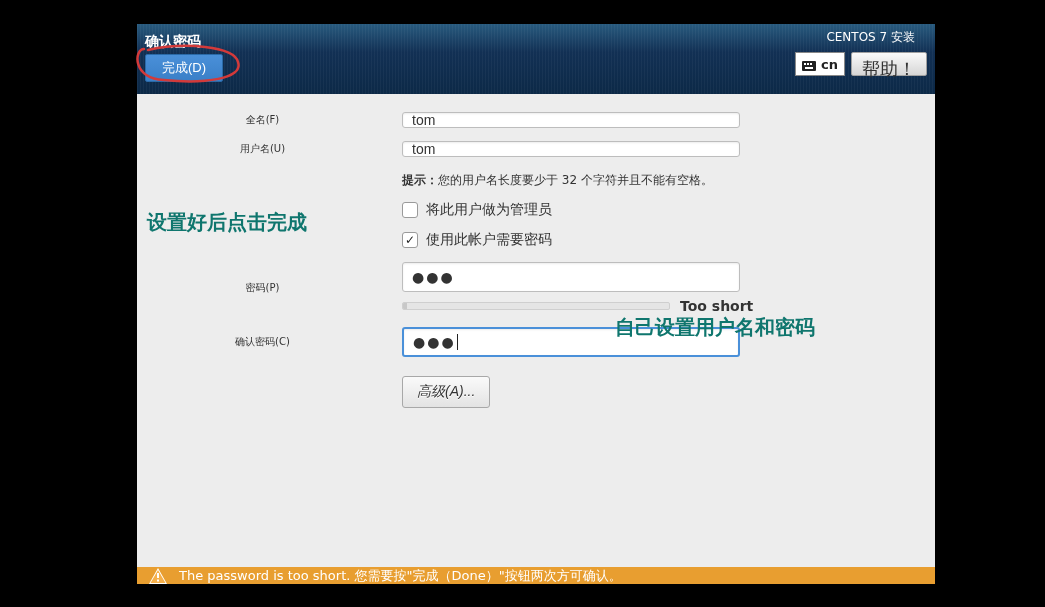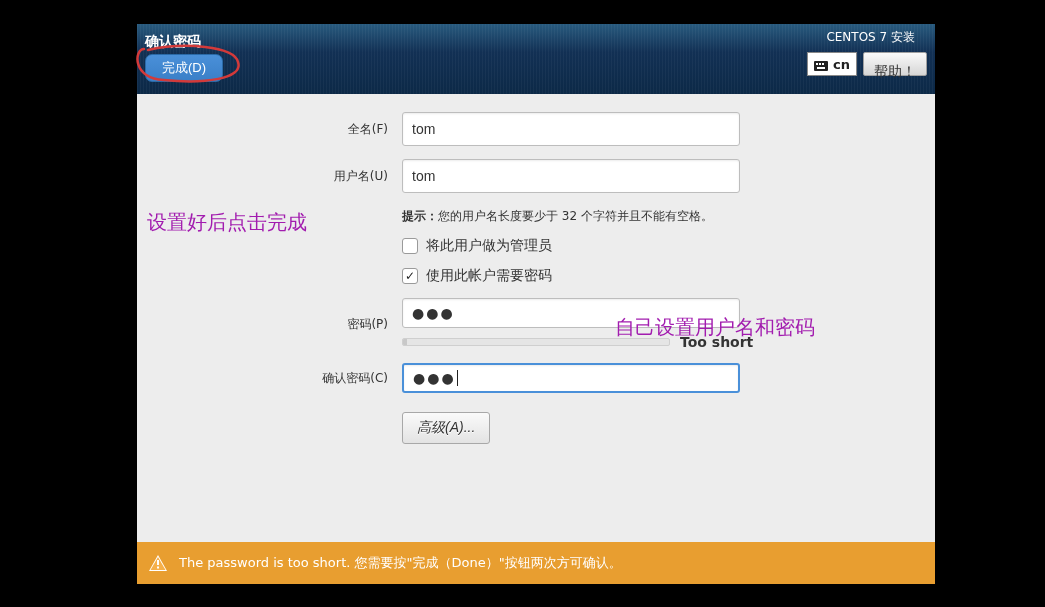--- a/index.html
+++ b/index.html
@@ -24,21 +24,21 @@
     position: absolute; left: 8px; top: 9px;
     font-size: 14px; font-weight: bold;
     color: #fff;
   }
   .done-btn {
     position: absolute; left: 8px; top: 30px;
     padding: 4px 16px;
     background: linear-gradient(180deg, #4a90d9 0%, #3a7fc7 100%);
     border: 1px solid #2a6aa8;
     color: #fff; font-size: 13px;
-    border-radius: 7px; cursor: pointer;
+    border-radius: 2px; cursor: pointer;
   }
   .done-circle {
     position: absolute; left: -3px; top: 20px; width: 110px; height: 40px;
     pointer-events: none;
   }
   .tb-right {
     position: absolute; right: 8px; top: 5px;
     display: flex; flex-direction: column; align-items: flex-end; gap: 6px;
   }
   .tb-install {
@@ -48,42 +48,42 @@
   .lang-box {
     background: #fff; color: #222; padding: 2px 6px;
     display: flex; align-items: center; gap: 5px;
     font-size: 13px; font-weight: bold;
     border: 1px solid #888; height: 24px;
   }
   .kbd-icon { width: 14px; height: 10px; display: inline-block; }
   .help-btn {
     background: linear-gradient(180deg, #fafafa 0%, #d6d6d6 100%);
     border: 1px solid #a0a0a0;
-    padding: 10px 10px; font-size: 14px; color: #333;
+    padding: 4px 10px; font-size: 18px; color: #333;
     height: 24px; cursor: pointer; border-radius: 2px;
   }
 
   .content {
     flex: 1; background: #ededed; position: relative;
   }
 
   .form {
     position: absolute; left: 0; top: 18px; right: 0;
     display: grid;
     grid-template-columns: 265px 1fr;
     row-gap: 13px;
     align-items: center;
   }
   .lbl {
-    text-align: right; padding-right: 14px;
-    font-size: 12px; color: #333;
+    text-align: center; padding-right: 14px;
+    font-size: 10px; color: #333;
   }
   .field-col { display: flex; flex-direction: column; align-items: flex-start; gap: 4px; }
   .text-input {
-    width: 338px; height: 34px;
+    width: 338px; height: 16px;
     background: #fff; border: 1px solid #bdbdbd; border-radius: 3px;
     padding: 0 9px; font-size: 14px; color: #333;
     box-shadow: inset 0 1px 2px rgba(0,0,0,0.08);
   }
   .hint {
     font-size: 12px; color: #333; margin-top: 2px; text-align: right;
   }
   .hint .bold { font-weight: bold; }
   .check-row {
     display: flex; align-items: center; gap: 8px;
@@ -127,28 +127,28 @@
   .adv-btn {
     margin-top: 6px;
     background: linear-gradient(180deg, #fafafa 0%, #e3e3e3 100%);
     border: 1px solid #a8a8a8; border-radius: 3px;
     padding: 6px 14px; font-size: 14px; color: #333; cursor: pointer;
     text-shadow: 0 1px 0 #fff;
     font-style: italic;
   }
 
   .anno {
-    position: absolute; color: #a21caf; font-size: 20px; font-weight: normal;
+    position: absolute; color: #0f766e; font-size: 20px; font-weight: bold;
     pointer-events: none; white-space: nowrap;
   }
   .anno1 { left: 10px; top: 115px; }
   .anno2 { left: 478px; top: 220px; }
 
   .warning-bar {
-    height: 42px;
+    height: 17px;
     background: #e89e30;
     color: #fff;
     display: flex; align-items: center;
     padding: 0 12px; gap: 12px;
     font-size: 13px;
   }
   .warn-icon {
     width: 18px; height: 16px; display: inline-block;
   }
 </style>

